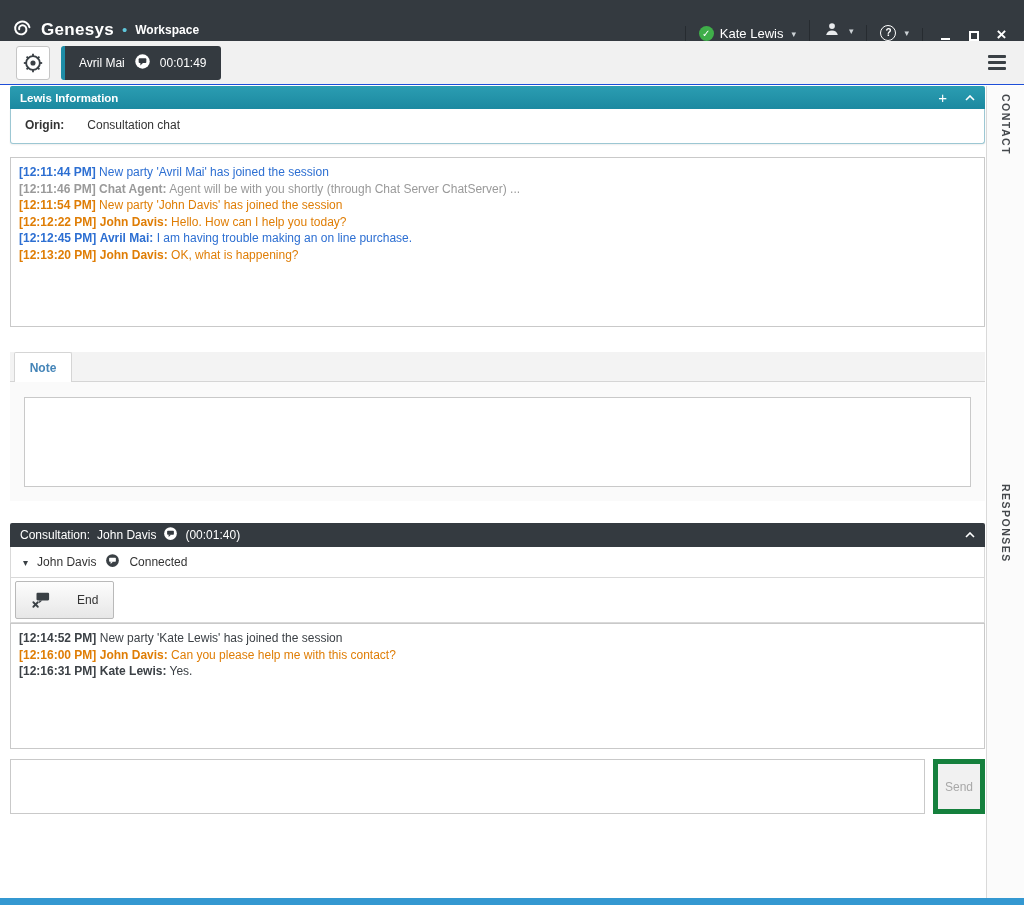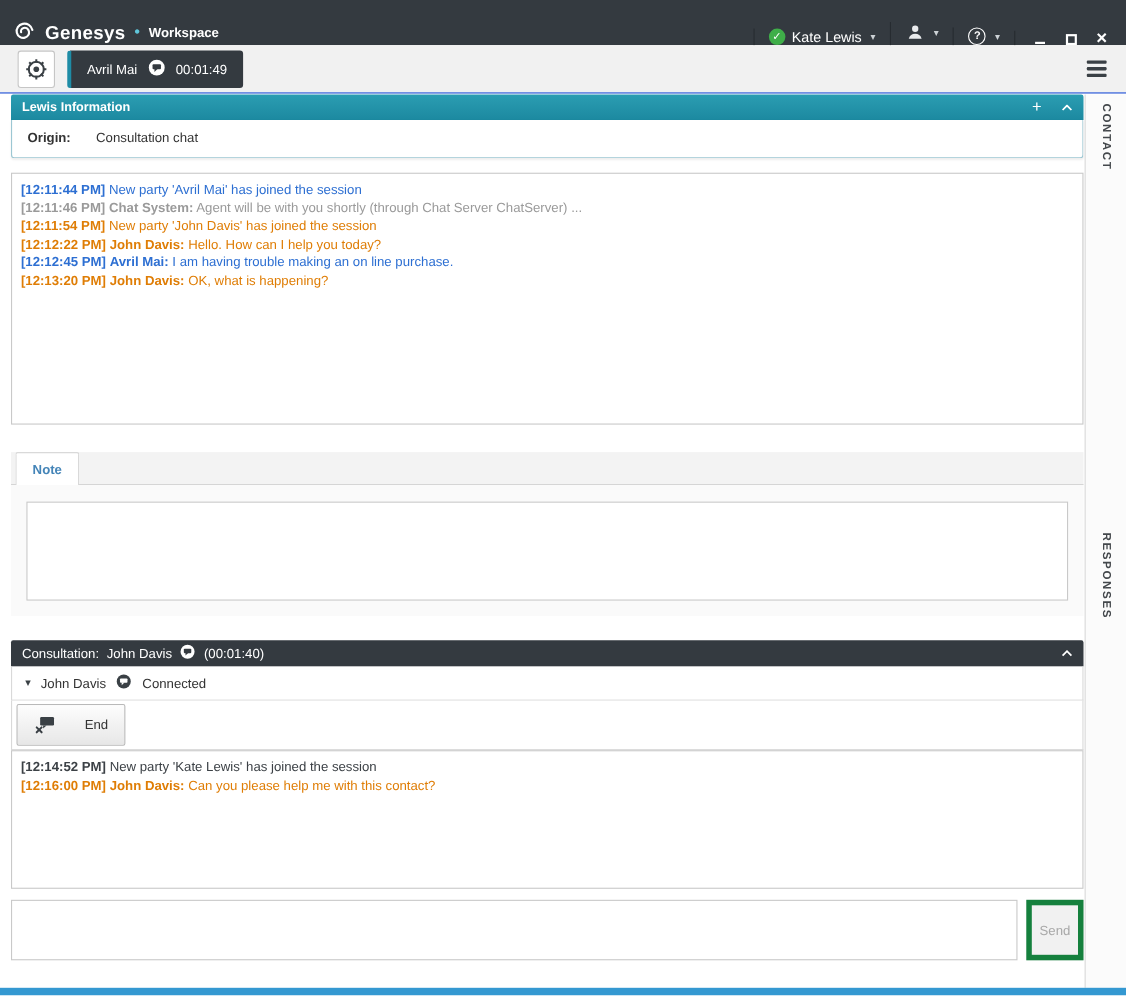--- a/index.html
+++ b/index.html
@@ -35,21 +35,21 @@
   
   .content{position:absolute;left:10px;top:86px;width:975px}
   .case-header{height:23px;background:linear-gradient(180deg,#2b9db2,#1c89a0);border-radius:2px 2px 0 0;display:flex;align-items:center;justify-content:space-between;padding:0 10px;color:#fff}
   .case-header .title{font-size:11.5px;font-weight:bold}
   .case-header .actions{display:flex;align-items:center;gap:18px}
   .case-header .plus{font-size:15px;line-height:1;cursor:pointer}
   .chev-btn{cursor:pointer;display:flex;align-items:center}
   .origin-box{border:1px solid #9cc7d3;border-top:none;border-radius:0 0 3px 3px;padding:9px 14px 11px;display:flex;gap:23px;font-size:12px;background:#fff;box-shadow:0 1px 2px rgba(0,0,0,.07)}
   .origin-box .label{font-weight:bold}
 
-  .transcript{margin-top:13px;border:1px solid #c9c9c9;height:229px;padding:6px 8px;overflow:hidden;background:#fff}
+  .transcript{margin-top:13px;border:1px solid #c9c9c9;height:170px;padding:6px 8px;overflow:hidden;background:#fff}
   .msg{line-height:16.5px;font-size:12px}
   .msg .time,.msg .speaker{font-weight:bold}
   .msg .speaker:empty{display:none}
   .msg.client{color:#2d6fd2}
   .msg.agent{color:#df7d05}
   .msg.system{color:#9a9a9a}
   .msg.self{color:#3c4146}
 
   
   .note-section{margin-top:25px}
@@ -183,21 +183,21 @@
   <div class="transcript">
 
       <div class="msg client">
         <span class="time">[12:11:44 PM]</span>
         
         <span class="text">New party 'Avril Mai' has joined the session</span>
       </div>
 
       <div class="msg system">
         <span class="time">[12:11:46 PM]</span>
-        <span class="speaker">Chat System:</span>
+        <span class="speaker">Chat Agent:</span>
         <span class="text">Agent will be with you shortly (through Chat Server ChatServer) ...</span>
       </div>
 
       <div class="msg agent">
         <span class="time">[12:11:54 PM]</span>
         
         <span class="text">New party 'John Davis' has joined the session</span>
       </div>
 
       <div class="msg agent">
@@ -283,20 +283,25 @@
           
           <span class="text">New party 'Kate Lewis' has joined the session</span>
         </div>
 
         <div class="msg agent">
           <span class="time">[12:16:00 PM]</span>
           <span class="speaker">John Davis:</span>
           <span class="text">Can you please help me with this contact?</span>
         </div>
 
+        <div class="msg self">
+          <span class="time">[12:16:31 PM]</span>
+          <span class="speaker">Kate Lewis:</span>
+          <span class="text">Yes.</span>
+        </div>
       </div>
 
     <div class="compose-row">
       <input type="text" value="" style="">
       <button class="send-btn" disabled="">Send</button>
     </div>
   </div>
 
 </div>
 

